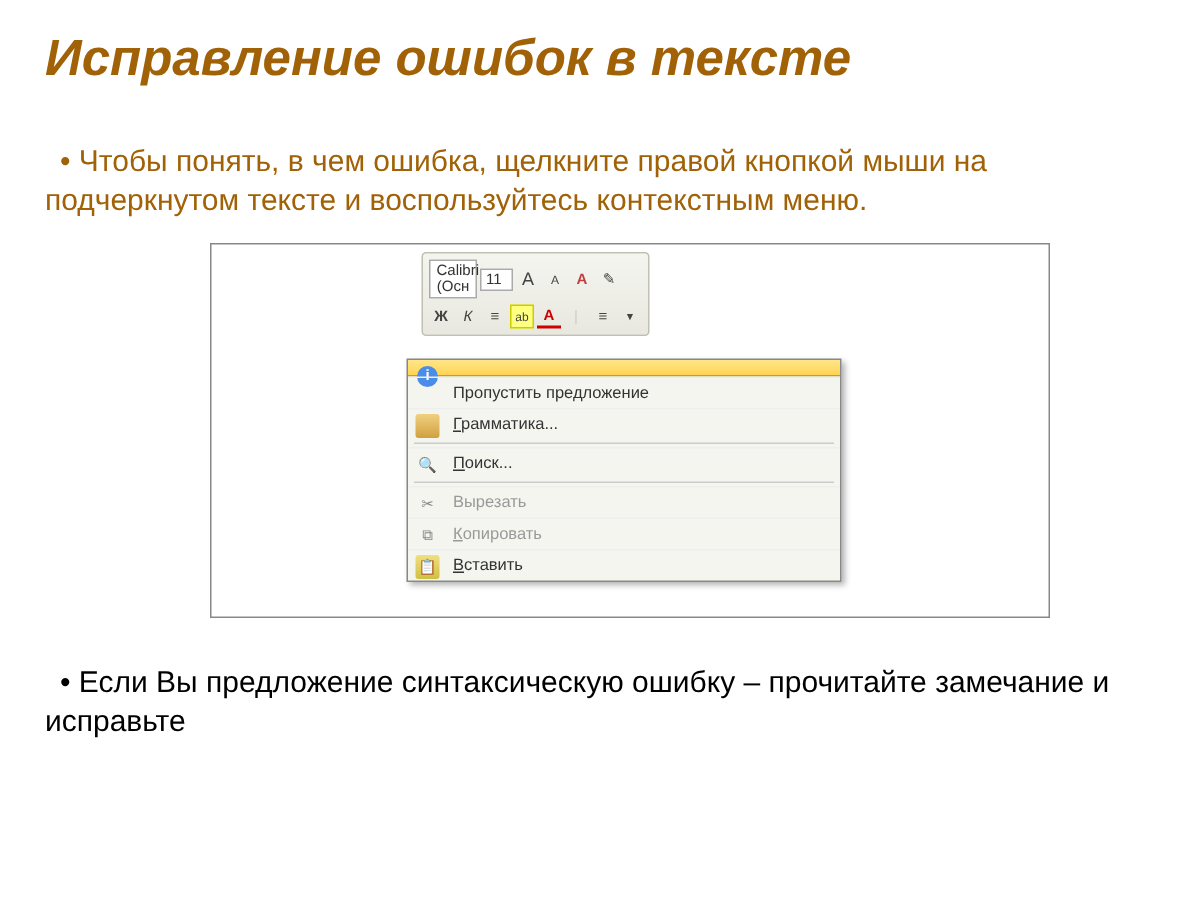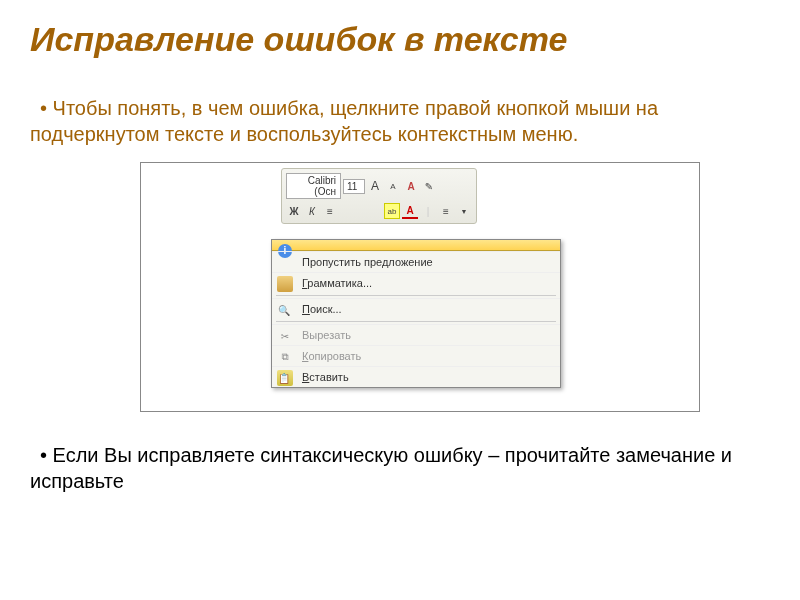--- a/index.html
+++ b/index.html
@@ -52,22 +52,22 @@
     display: flex;
     align-items: center;
     gap: 2px;
     padding: 2px;
   }
   .font-box {
     background: #fff;
     border: 1px solid #aaa;
     padding: 1px 4px;
     font-size: 10px;
-    width: 55px;
-    text-align: right;
+    width: 32px;
+    text-align: center;
   }
   .size-box {
     background: #fff;
     border: 1px solid #aaa;
     padding: 1px 3px;
     font-size: 10px;
     width: 22px;
     text-align: left;
   }
   .tb-btn {
@@ -183,21 +183,21 @@
       <span class="size-box">11</span>
       <span class="tb-btn" style="font-size:12px;">A</span>
       <span class="tb-btn" style="font-size:8px;">A</span>
       <span class="tb-btn" style="color:#c04040;font-weight:bold;">A</span>
       <span class="tb-btn">✎</span>
     </div>
     <div class="mini-toolbar-row">
       <span class="tb-btn" style="font-weight:bold;">Ж</span>
       <span class="tb-btn" style="font-style:italic;">К</span>
       <span class="tb-btn">≡</span>
-      <span class="tb-btn" style="background:#ffff80;font-size:8px;border:1px solid #cc0;margin-left:44px;">ab</span>
+      <span class="tb-btn" style="background:#ffff80;font-size:8px;border:1px solid #cc0;">ab</span>
       <span class="tb-btn" style="color:#c00;border-bottom:2px solid #c00;font-weight:bold;">A</span>
       <span class="tb-btn" style="color:#ccc;">|</span>
       <span class="tb-btn">≡</span>
       <span class="tb-btn" style="font-size:7px;">▼</span>
     </div>
   </div>
 
 
   <div class="context-menu">
     <div class="menu-header">
@@ -225,13 +225,13 @@
       <span><span class="u">К</span>опировать</span>
     </div>
     <div class="menu-item">
       <span class="menu-icon icon-paste">📋</span>
       <span><span class="u">В</span>ставить</span>
     </div>
   </div>
 
 </div>
 
-<div class="bottom-text">Если Вы исправляете синтаксическую ошибку – прочитайте замечание и исправьте</div>
+<div class="bottom-text">Если Вы предложение синтаксическую ошибку – прочитайте замечание и исправьте</div>
 
 </body></html>

